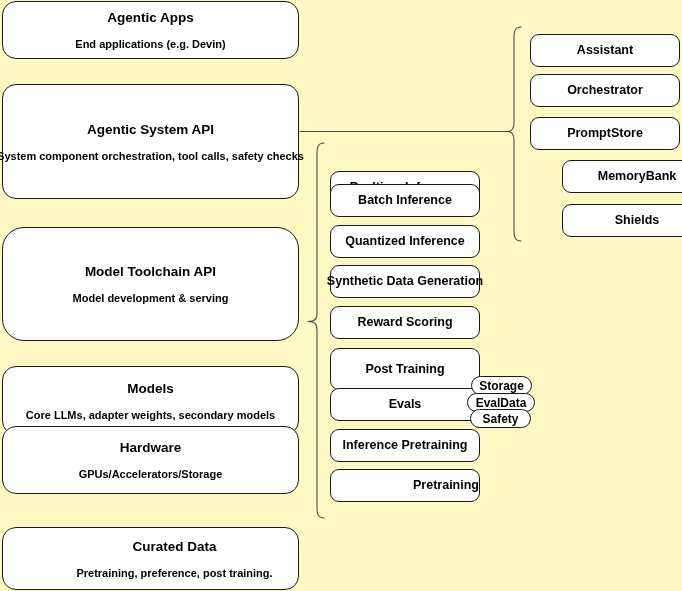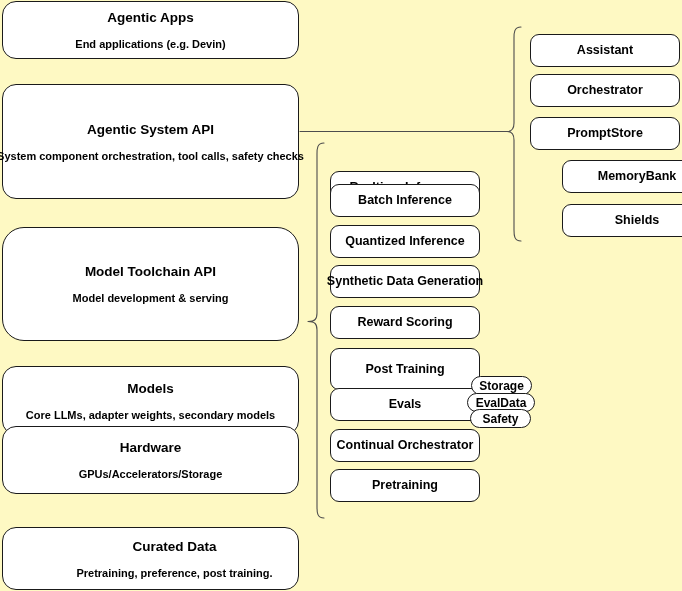--- a/index.html
+++ b/index.html
@@ -149,23 +149,23 @@
   <div class="box stack-box" style="left:330px; top:306px; width:150px; height:33px;">
     <div class="title">Reward Scoring</div>
   </div>
   <div class="box stack-box" style="left:330px; top:348px; width:150px; height:42px;">
     <div class="title">Post Training</div>
   </div>
   <div class="box stack-box" style="left:330px; top:388px; width:150px; height:33px;">
     <div class="title">Evals</div>
   </div>
   <div class="box stack-box" style="left:330px; top:429px; width:150px; height:33px;">
-    <div class="title">Continual Orchestrator</div>
+    <div class="title">Inference Pretraining</div>
   </div>
-  <div class="box stack-box" style="left:330px; top:469px; width:150px; height:33px;">
+  <div class="box stack-box" style="left:330px; top:469px; width:150px; height:33px;align-items:flex-end;">
     <div class="title">Pretraining</div>
   </div>
 
   <div class="pill" style="left:471px; top:376px; width:61px; height:19px;">Storage</div>
   <div class="pill" style="left:467px; top:393px; width:68px; height:19px;">EvalData</div>
   <div class="pill" style="left:470px; top:409px; width:61px; height:19px;">Safety</div>
 
   <div class="box stack-box" style="left:530px; top:34px; width:150px; height:33px;">
     <div class="title">Assistant</div>
   </div>

